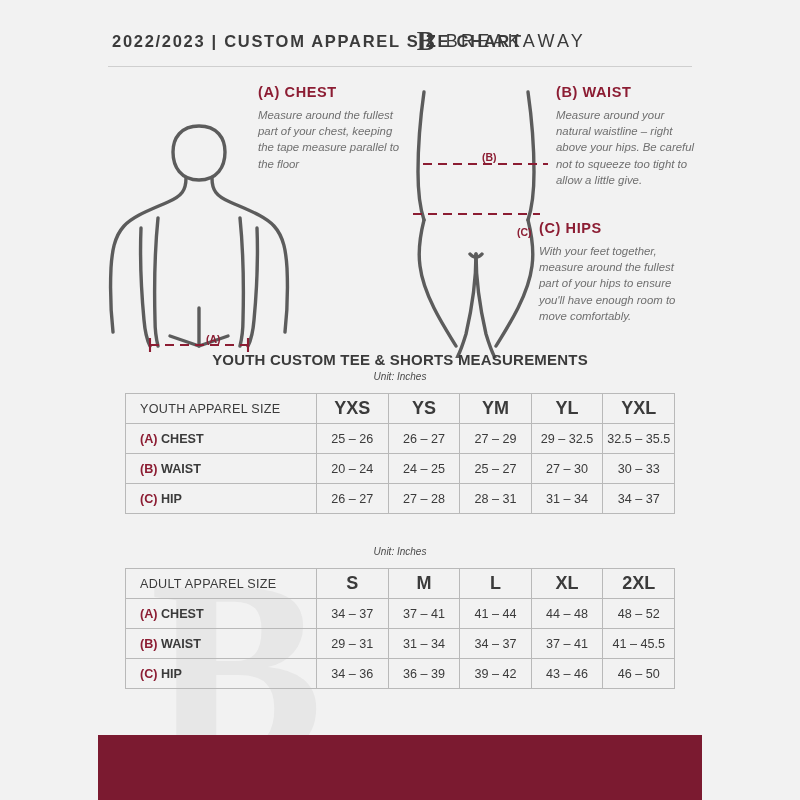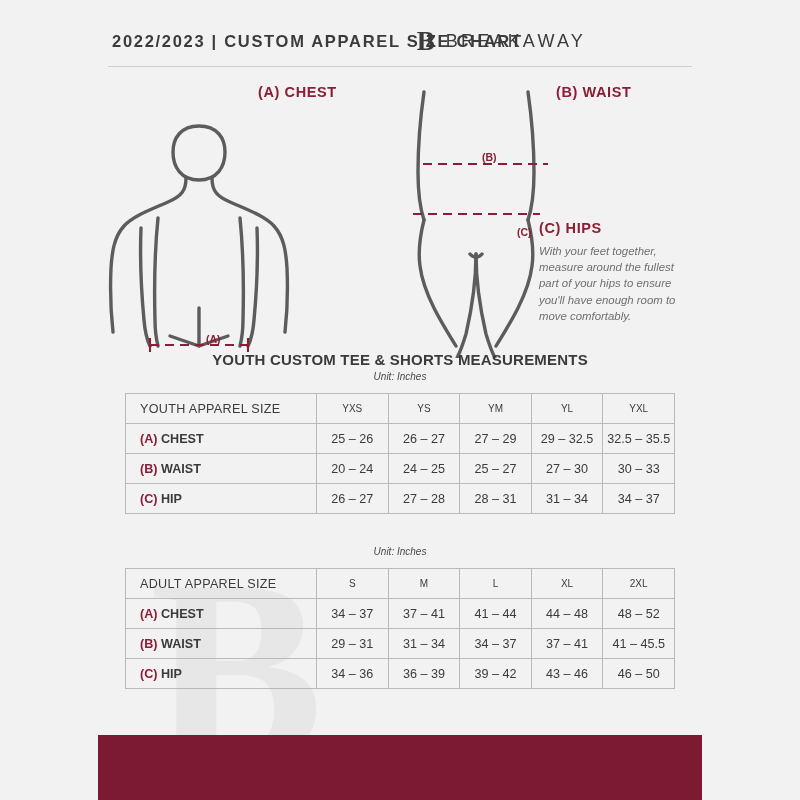--- a/index.html
+++ b/index.html
@@ -153,22 +153,22 @@
     text-align: center;
     padding: 0;
   }
   table.size th.rowhead, table.size td.rowhead {
     text-align: left;
     padding-left: 14px;
     font-weight: bold;
     width: 176px;
   }
   table.size th {
-    font-weight: normal;
-    font-size: 10px;
+    font-weight: bold;
+    font-size: 18px;
   }
   table.size th.rowhead {
     font-size: 12.6px;
     font-weight: normal;
     letter-spacing: .3px;
   }
   table.size td {
     font-weight: normal;
   }
   .tag { color: #8c1d33; font-weight: bold; }
@@ -250,23 +250,25 @@
         <line x1="248" y1="270" x2="248" y2="284"></line>
       </g>
     </svg>
 
     <div class="meas-label" style="left:206px; top:265px;">(A)</div>
     <div class="meas-label" style="left:482px; top:83px;">(B)</div>
     <div class="meas-label" style="left:517px; top:158px;">(C)</div>
 
     <div class="callout" id="callout-chest">
       <div class="c-title">(A) CHEST</div>
+      <div class="c-body">Measure around the fullest part of your chest, keeping the tape measure parallel to the floor</div>
     </div>
     <div class="callout" id="callout-waist">
       <div class="c-title">(B) WAIST</div>
+      <div class="c-body">Measure around your natural waistline – right above your hips. Be careful not to squeeze too tight to allow a little give.</div>
     </div>
     <div class="callout" id="callout-hips">
       <div class="c-title">(C) HIPS</div>
       <div class="c-body">With your feet together, measure around the fullest part of your hips to ensure you'll have enough room to move comfortably.</div>
     </div>
   </div>
 
   <div class="block" id="block-youth">
     <div class="block-title">YOUTH CUSTOM TEE &amp; SHORTS MEASUREMENTS</div>
     <div class="block-unit">Unit: Inches</div>

